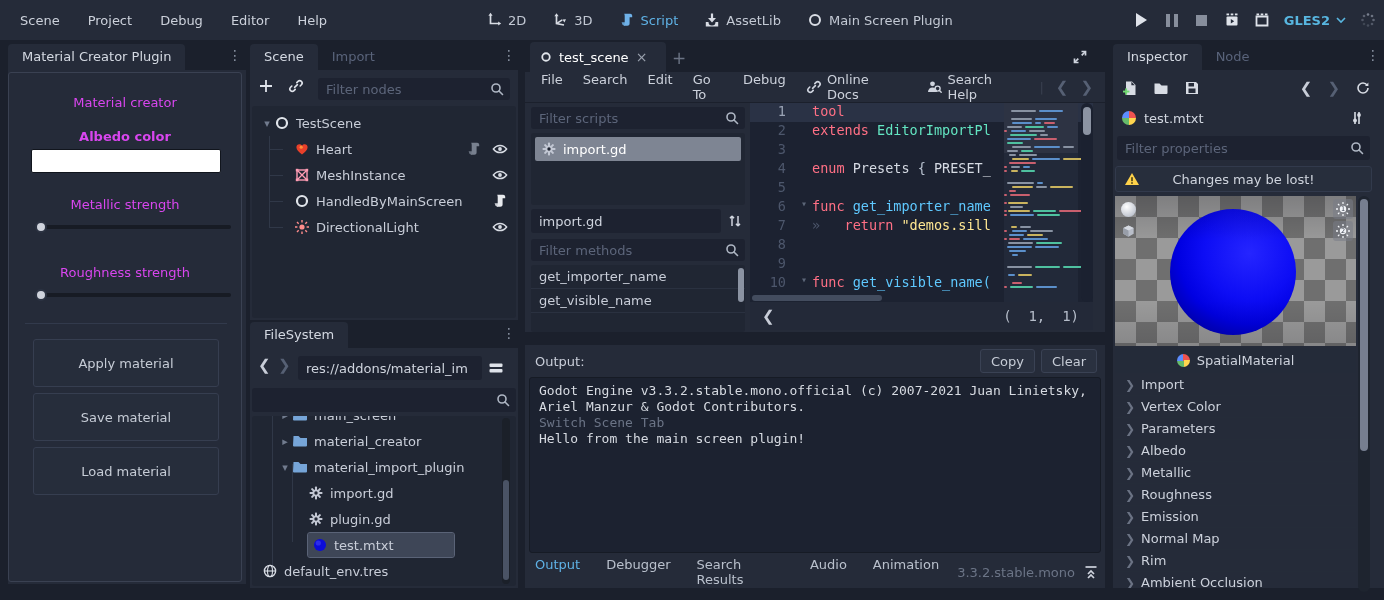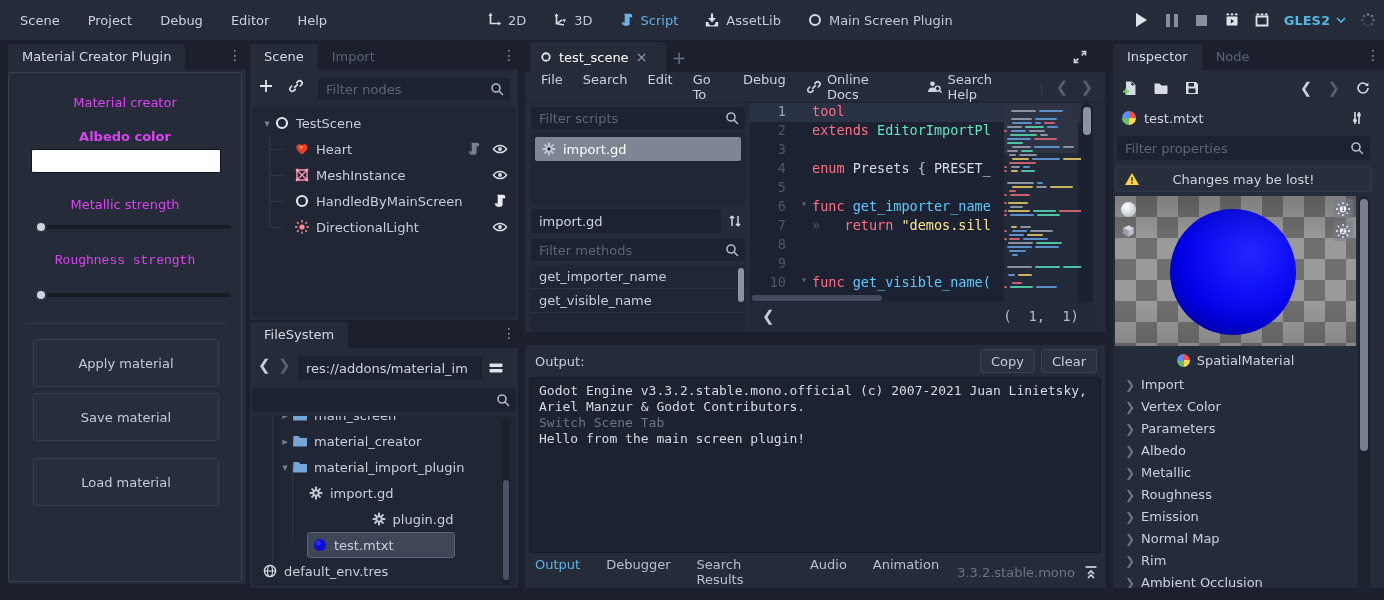--- a/index.html
+++ b/index.html
@@ -220,29 +220,29 @@
 <div class="dots" style="left:228px;top:47px;">⋮</div>
 <div class="panel" style="left:8px;top:70px;width:238px;height:514px;"></div>
 <div id="plugin-frame">
   <div class="centerlbl" style="top:22px;">Material creator</div>
   <div class="centerlbl" style="top:56px;font-weight:bold;">Albedo color</div>
   <div class="abs" style="left:22px;top:76px;width:190px;height:24px;background:#ffffff;border:1px solid #11151d;border-radius:2px;"></div>
   <div class="centerlbl" style="top:124px;">Metallic strength</div>
   <div class="slider" style="top:152px;">
       <i></i>
     </div>
-  <div class="centerlbl" style="top:180px;font-family:Liberation Mono, monospace;">Roughness strength</div>
+  <div class="centerlbl" style="top:192px;">Roughness strength</div>
   <div class="slider" style="top:220px;">
       <i></i>
     </div>
   <div class="abs" style="left:16px;top:250px;width:202px;height:1px;background:#323a4c;"></div>
   <div id="plugin-buttons">
       <div class="pbtn" style="top: 266px;">Apply material</div>
       <div class="pbtn" style="top: 320px;">Save material</div>
-      <div class="pbtn" style="top: 385px;">Load material</div>
+      <div class="pbtn" style="top: 374px;">Load material</div>
     </div>
 </div>
 
 <div class="tabbar" style="left:250px;top:44px;width:268px;" id="scene-tabs">
     <div class="dtab active">Scene</div>
     <div class="dtab">Import</div>
   </div>
 <div class="dots" style="left:502px;top:47px;">⋮</div>
 <div class="panel" style="left:250px;top:70px;width:268px;height:250px;"></div>
 <span class="ic" style="position:absolute;left:258px;top:78px;color:#dfe3ea;">
@@ -432,21 +432,21 @@
             <rect x="1.6" y="7" width="12.8" height="2" rx=".6"></rect>
             <rect x="7" y="1.6" width="2" height="12.8" rx=".6" transform="rotate(45 8 8)"></rect>
             <rect x="1.6" y="7" width="12.8" height="2" rx=".6" transform="rotate(45 8 8)"></rect>
             <circle cx="8" cy="8" r="3.6"></circle>
           </g>
           <circle cx="8" cy="8" r="1.7" fill="#202633"></circle>
         </svg>
       </span>
       <span class="lbl">import.gd</span>
     </div>
-    <div class="srow" style="padding-left: 56px; justify-content: center;">
+    <div class="srow" style="padding-left: 56px;">
       <span class="ic">
         <svg viewBox="0 0 16 16">
           <g fill="#c3c8d4">
             <rect x="7" y="1.6" width="2" height="12.8" rx=".6"></rect>
             <rect x="1.6" y="7" width="12.8" height="2" rx=".6"></rect>
             <rect x="7" y="1.6" width="2" height="12.8" rx=".6" transform="rotate(45 8 8)"></rect>
             <rect x="1.6" y="7" width="12.8" height="2" rx=".6" transform="rotate(45 8 8)"></rect>
             <circle cx="8" cy="8" r="3.6"></circle>
           </g>
           <circle cx="8" cy="8" r="1.7" fill="#202633"></circle>

